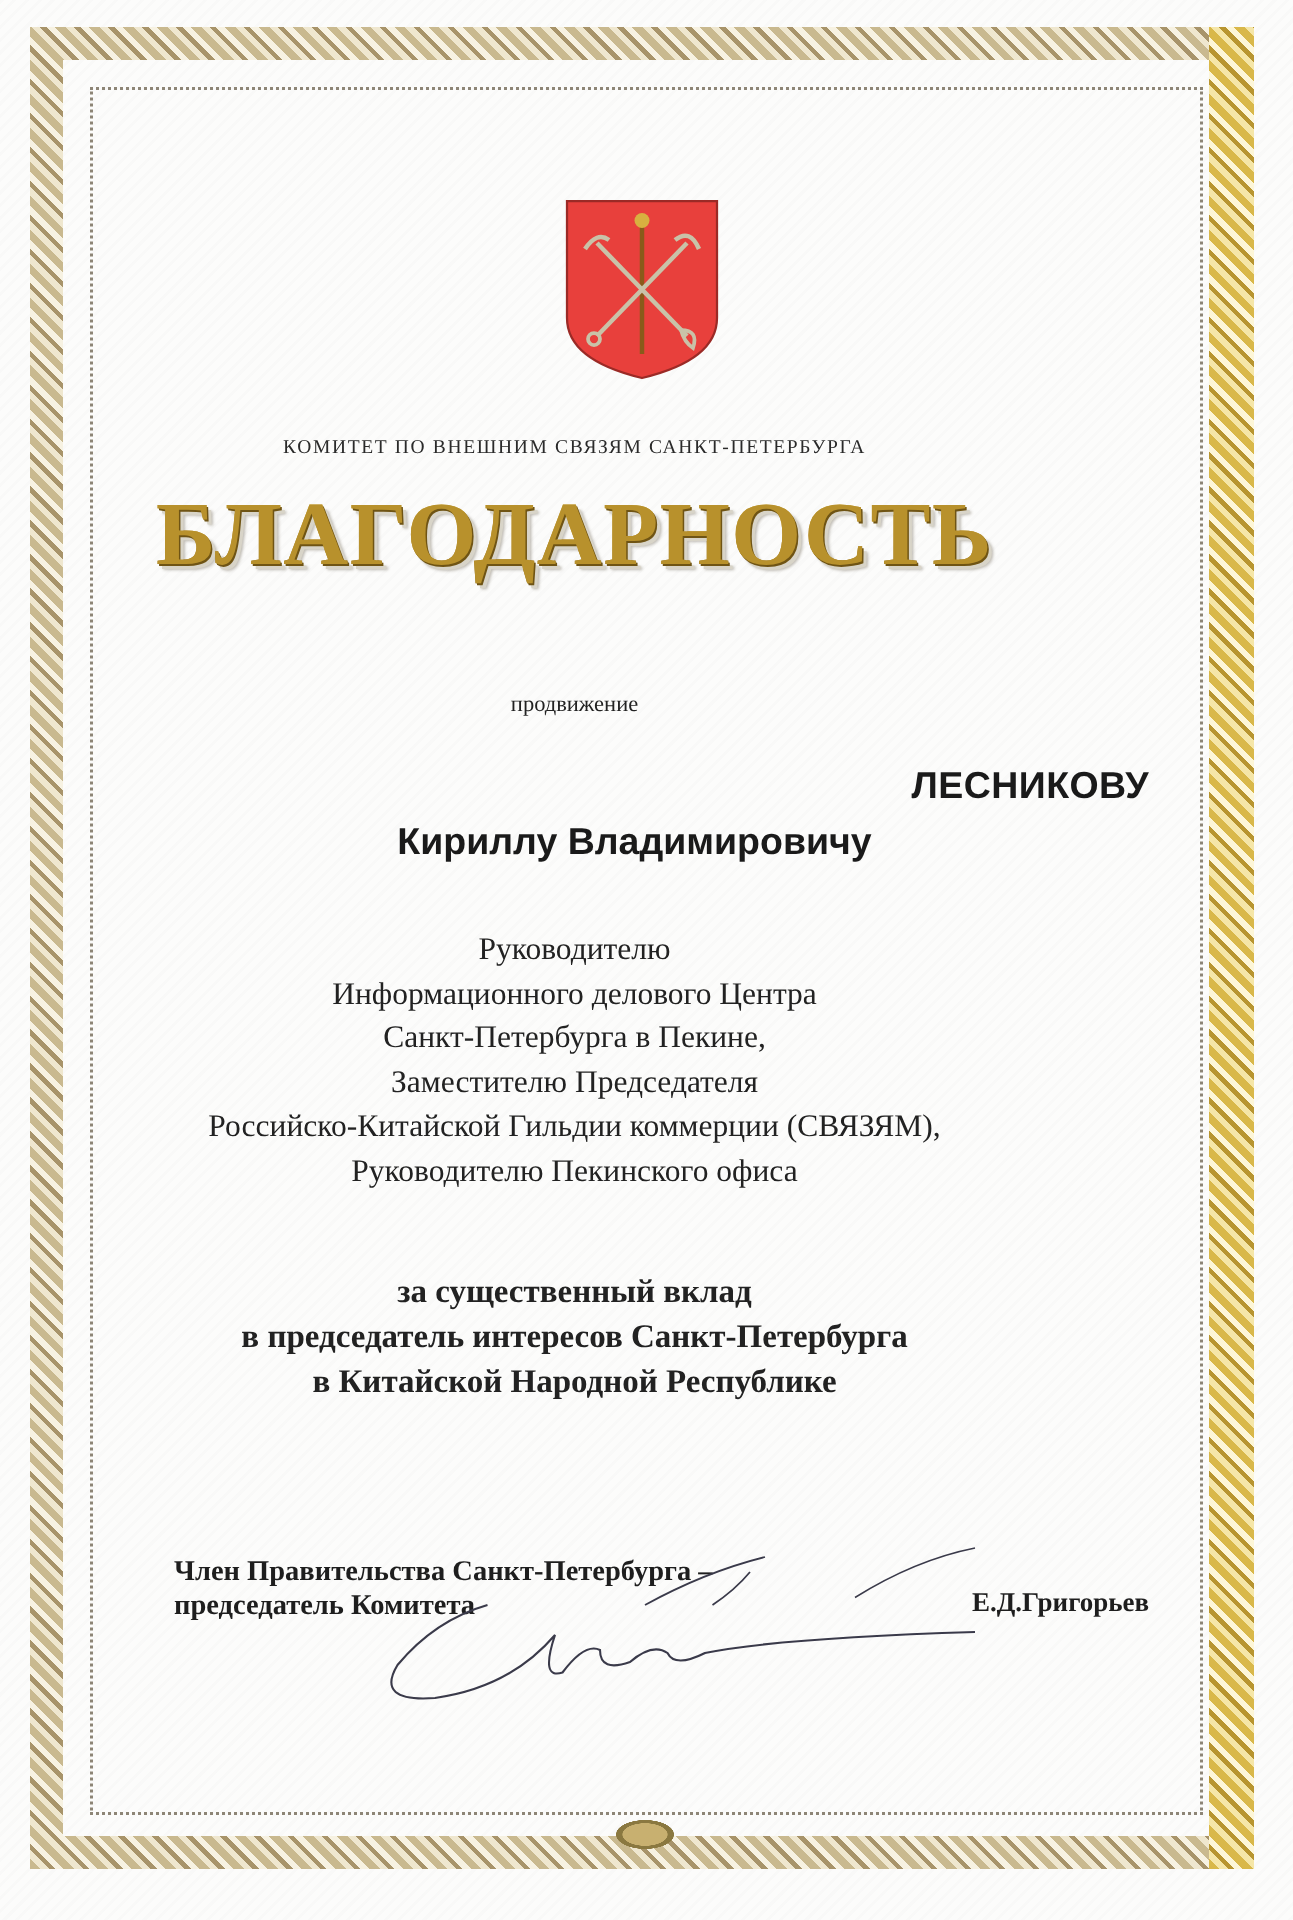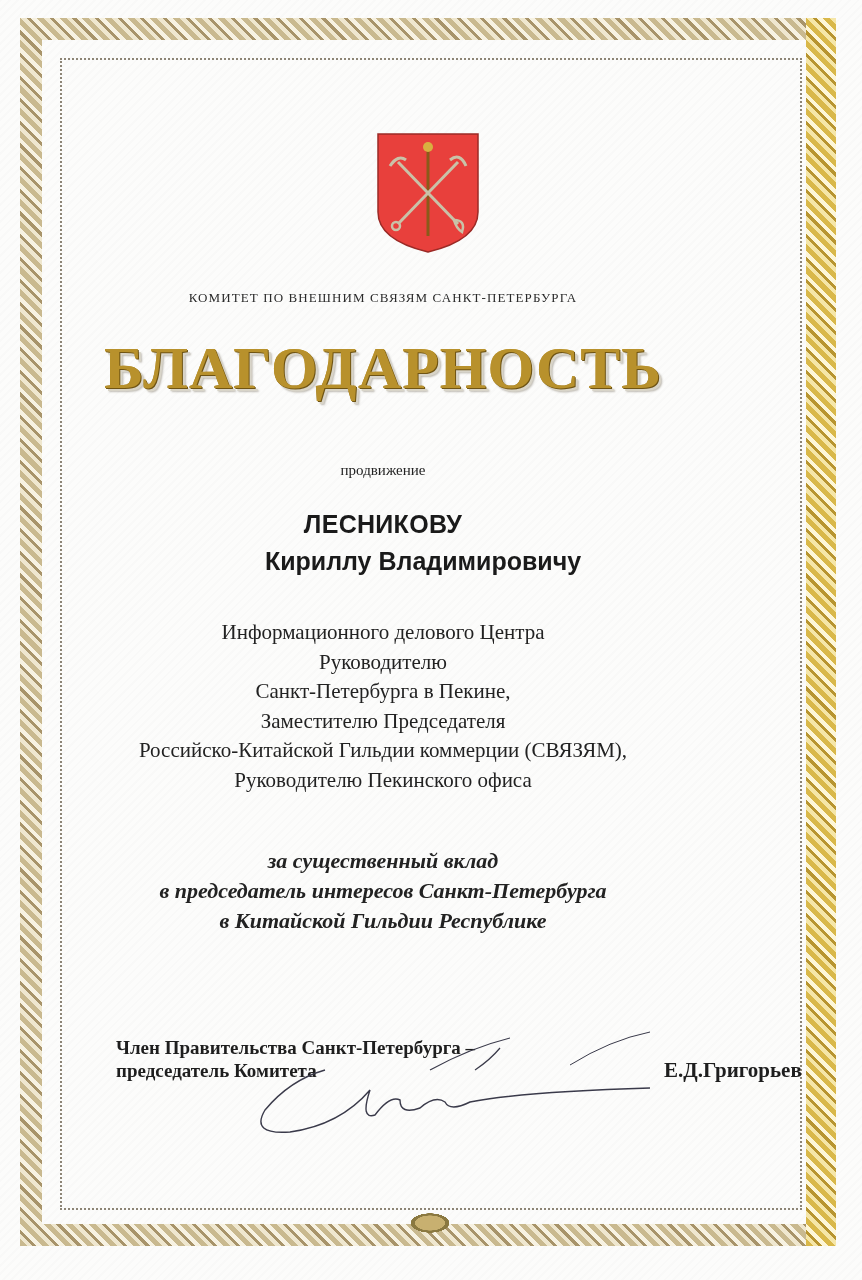--- a/index.html
+++ b/index.html
@@ -45,46 +45,46 @@
 
   .committee {
     top: 290px; font-size: 13px; letter-spacing: 1.1px; color: #2a2a2a;
     font-variant: small-caps;
   }
   .title {
     top: 322px; font-size: 60px; font-weight: bold; letter-spacing: 1px;
     color: #b8912c;
     text-shadow: 1px 1px 0 #6f5414, 3px 3px 0 #d8d4c8, 4px 4px 2px rgba(80,70,50,0.35);
     background: linear-gradient(180deg, #e9cf6a 0%, #b08424 55%, #7a5a14 100%);
-    -webkit-background-clip: text; background-clip: text; margin-top: 12px;
+    -webkit-background-clip: text; background-clip: text;
   }
   .announce {
     top: 462px; font-size: 15px; color: #222;
   }
   .surname {
     top: 510px; font-size: 25px; font-weight: bold; color: #1a1a1a;
-    font-family: "Liberation Sans", sans-serif; letter-spacing: 0.3px;
+    font-family: "Liberation Sans", sans-serif; letter-spacing: 0.3px; text-align: right;
   }
   .given {
     top: 547px; font-size: 25px; font-weight: bold; color: #1a1a1a;
     font-family: "Liberation Sans", sans-serif;
     padding-left: 40px;
   }
   .positions {
     top: 618px; font-size: 21px; line-height: 29.5px; color: #222;
   }
   .reason {
-    top: 846px; font-size: 22px; line-height: 30px; font-weight: bold; font-style: italic; color: #222;
+    top: 846px; font-size: 22px; line-height: 30px; font-weight: bold; color: #222;
   }
   .sign-role {
     position: absolute; left: 116px; top: 1036px; font-size: 19px; font-weight: bold;
     line-height: 23px; color: #1e1e1e;
   }
   .sign-name {
-    position: absolute; left: 648px; top: 1058px; font-size: 21px; font-weight: bold; color: #1e1e1e; margin-left: 16px;
+    position: absolute; left: 648px; top: 1058px; font-size: 18px; font-weight: bold; color: #1e1e1e;
   }
   .signature {
     position: absolute; left: 250px; top: 1030px; width: 420px; height: 110px;
   }
   .line { display: block; }
 </style>
 </head>
 <body>
 
 <div class="sheet">
@@ -108,32 +108,32 @@
     <path d="M78 88 Q90 88 86 100 Q80 96 78 88" stroke="#c9c2a8" stroke-width="2.5" fill="none"></path>
   </svg>
 
   <div class="center committee">КОМИТЕТ ПО ВНЕШНИМ СВЯЗЯМ САНКТ-ПЕТЕРБУРГА</div>
   <div class="center title">БЛАГОДАРНОСТЬ</div>
   <div class="center announce">продвижение</div>
   <div class="center surname">ЛЕСНИКОВУ</div>
   <div class="center given">Кириллу Владимировичу</div>
 
   <div class="center positions">
+    <span class="line">Руководителю</span>
     <span class="line">Информационного делового Центра</span>
-    <span class="line">Руководителю</span>
     <span class="line">Санкт-Петербурга в Пекине,</span>
     <span class="line">Заместителю Председателя</span>
     <span class="line">Российско-Китайской Гильдии коммерции (СВЯЗЯМ),</span>
     <span class="line">Руководителю Пекинского офиса</span>
   </div>
 
   <div class="center reason">
     <span class="line">за существенный вклад</span>
     <span class="line">в председатель интересов Санкт-Петербурга</span>
-    <span class="line">в Китайской Гильдии Республике</span>
+    <span class="line">в Китайской Народной Республике</span>
   </div>
 
   <div class="sign-role">
     <span class="line">Член Правительства Санкт-Петербурга –</span>
     <span class="line">председатель Комитета</span>
   </div>
 
   <svg class="signature" viewBox="0 0 420 110">
     <path d="M75 40 Q40 50 15 80 Q0 105 40 102 Q90 95 120 60 Q110 90 125 85 Q140 65 150 70 Q150 85 170 78 Q185 65 195 72 Q200 82 220 72 Q270 62 400 58" stroke="#3a3a4a" stroke-width="1.4" fill="none"></path>
     <path d="M180 40 Q220 18 260 8" stroke="#3a3a4a" stroke-width="1.2" fill="none"></path>

